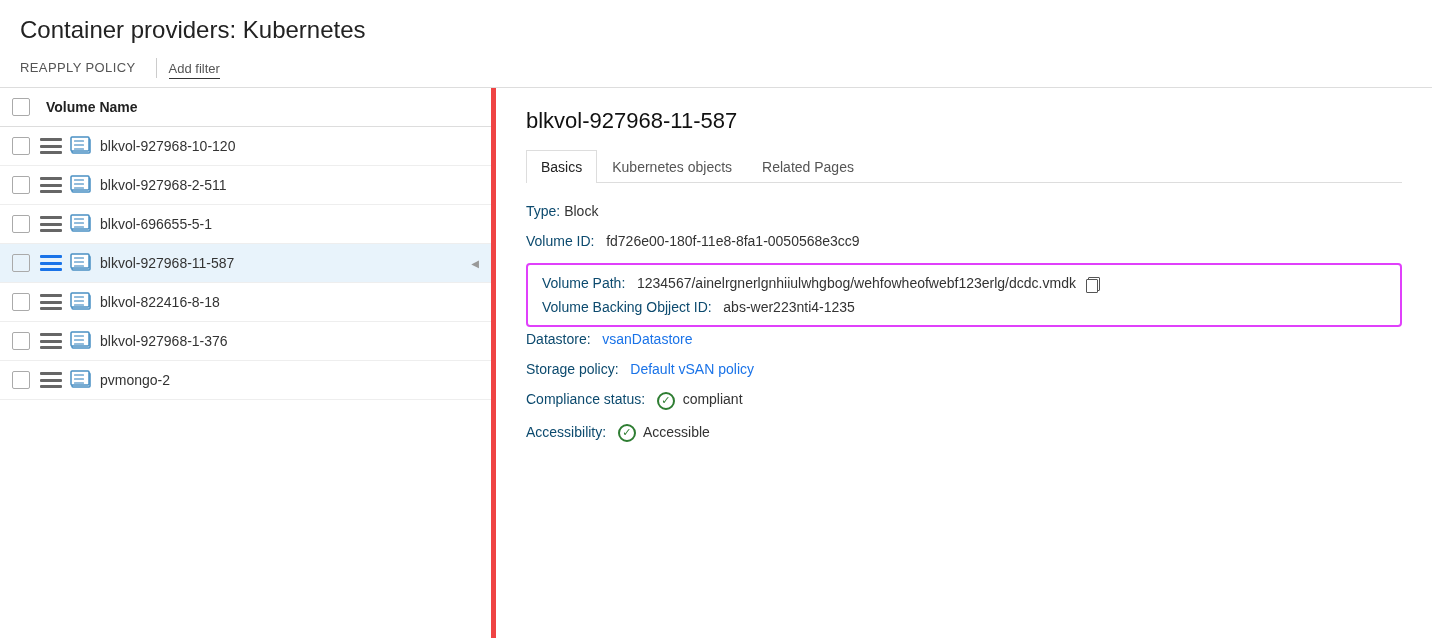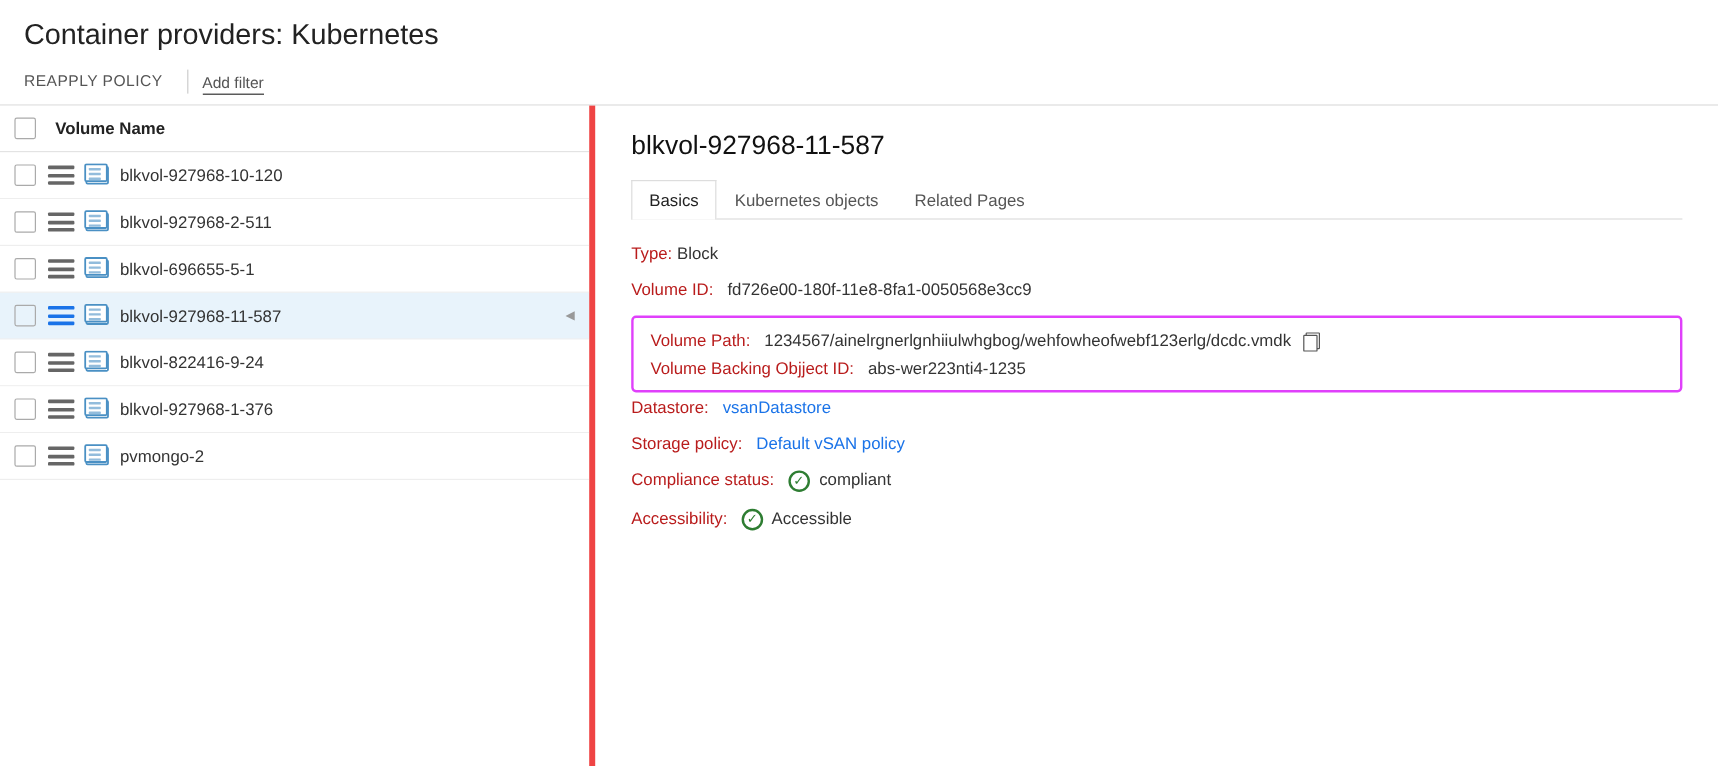--- a/index.html
+++ b/index.html
@@ -167,21 +167,21 @@
       border-bottom-color: #fff;
       background: #fff;
       font-weight: 500;
     }
     .detail-field {
       margin-bottom: 14px;
       font-size: 14px;
       color: #444;
     }
     .detail-field .label {
-      color: #b91c1c;
+      color: #0c4a6e;
     }
     .detail-field .value {
       color: #333;
     }
     .highlighted-box {
       border: 2px solid #e040fb;
       border-radius: 4px;
       padding: 10px 14px;
       margin-bottom: 4px;
     }
@@ -359,21 +359,21 @@
               <svg width="22" height="20" viewBox="0 0 22 20" fill="none" xmlns="http://www.w3.org/2000/svg">
       <rect x="2" y="3" width="18" height="14" rx="1" stroke="#4a90c4" stroke-width="1.5" fill="none"></rect>
       <rect x="5" y="6" width="12" height="3" rx="0.5" fill="#4a90c4" opacity="0.4"></rect>
       <rect x="5" y="11" width="12" height="2" rx="0.5" fill="#4a90c4" opacity="0.4"></rect>
       <rect x="1" y="1" width="18" height="14" rx="1" stroke="#4a90c4" stroke-width="1.5" fill="white"></rect>
       <rect x="4" y="4" width="10" height="2" rx="0.5" fill="#4a90c4" opacity="0.6"></rect>
       <rect x="4" y="8" width="10" height="2" rx="0.5" fill="#4a90c4" opacity="0.6"></rect>
       <rect x="4" y="12" width="10" height="2" rx="0.5" fill="#4a90c4" opacity="0.6"></rect>
     </svg>
             </span>
-            <span class="volume-name">blkvol-822416-9-24</span>
+            <span class="volume-name">blkvol-822416-8-18</span>
           </div>
           <div class="list-row">
             <div class="list-row-checkbox"></div>
             <div class="list-row-menu-icon">
               <span></span>
               <span></span>
               <span></span>
             </div>
             <span style="margin-right: 8px; display: inline-flex; align-items: center;">
               <svg width="22" height="20" viewBox="0 0 22 20" fill="none" xmlns="http://www.w3.org/2000/svg">

